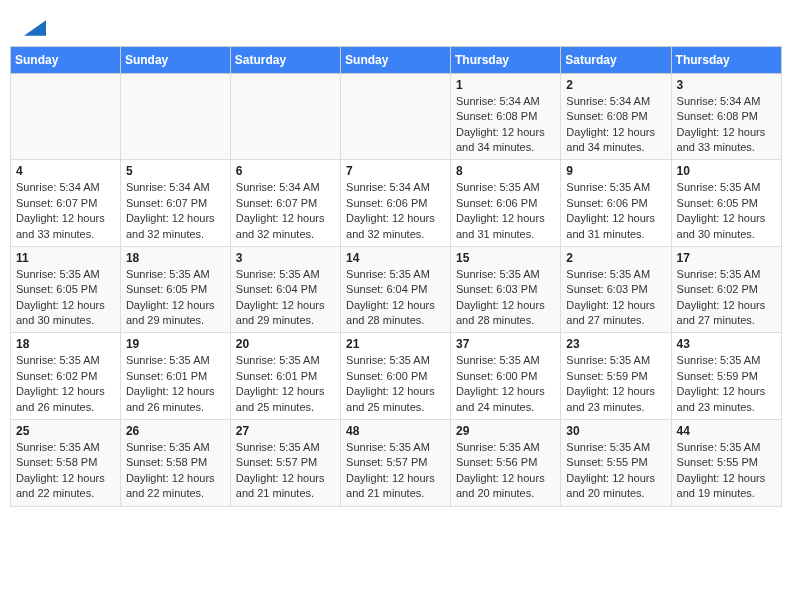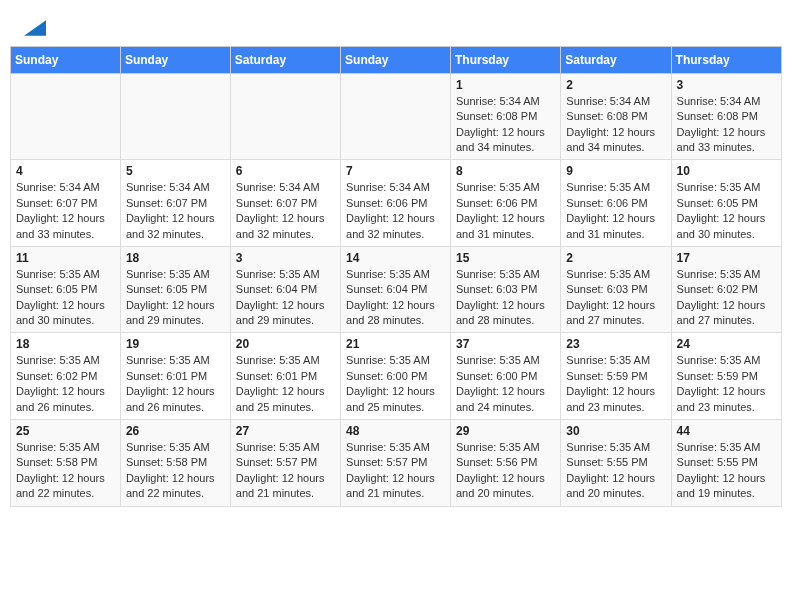--- a/index.html
+++ b/index.html
@@ -214,21 +214,21 @@
         </td>
         <td>
           <div class="day-num">37</div>
         <div class="day-detail">Sunrise: 5:35 AM<br>Sunset: 6:00 PM<br>Daylight: 12 hours and 24 minutes.</div>
         </td>
         <td>
           <div class="day-num">23</div>
         <div class="day-detail">Sunrise: 5:35 AM<br>Sunset: 5:59 PM<br>Daylight: 12 hours and 23 minutes.</div>
         </td>
         <td>
-          <div class="day-num">24</div>
+          <div class="day-num">43</div>
         <div class="day-detail">Sunrise: 5:35 AM<br>Sunset: 5:59 PM<br>Daylight: 12 hours and 23 minutes.</div>
         </td>
       </tr>
       <tr>
         <td>
           <div class="day-num">25</div>
         <div class="day-detail">Sunrise: 5:35 AM<br>Sunset: 5:58 PM<br>Daylight: 12 hours and 22 minutes.</div>
         </td>
         <td>
           <div class="day-num">26</div>

